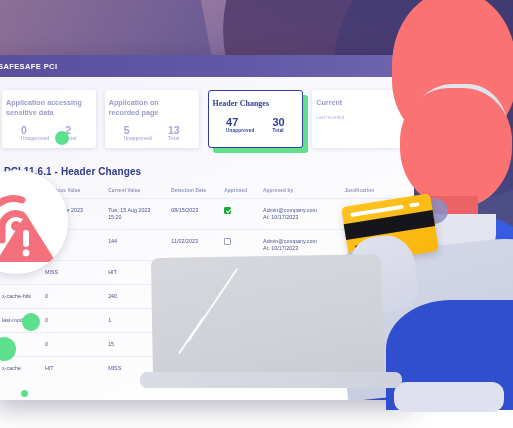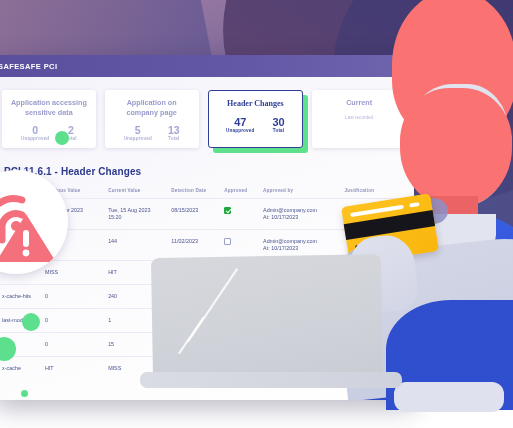--- a/index.html
+++ b/index.html
@@ -70,21 +70,20 @@
     display: flex;
     gap: 9px;
     padding: 13px 8px 12px 8px;
   }
   .card {
     flex: 1 1 0;
     background: #ffffff;
     border-radius: 3px;
     box-shadow: 0 1px 4px rgba(80,70,140,.16);
     padding: 8px 4px 7px 4px;
-    text-align: center;
     min-width: 0;
     position: relative;
   }
   .card.highlight {
     border: 1.6px solid #2f3f99;
     box-shadow: 5px 5px 0 0 #5fe08a;
   }
   .card-title {
     font-size: 7.2px;
     line-height: 9.5px;
@@ -390,21 +389,21 @@
             </div>
             <div>
               <div class="stat-num">2</div>
               <div class="stat-lbl">Total</div>
             </div>
           </div>
         </div>
 
         <div class="card">
           <div class="card-title">Application on
-company page</div>
+recorded page</div>
           <div class="card-stats">
             <div>
               <div class="stat-num">5</div>
               <div class="stat-lbl">Unapproved</div>
             </div>
             <div>
               <div class="stat-num">13</div>
               <div class="stat-lbl">Total</div>
             </div>
           </div>

